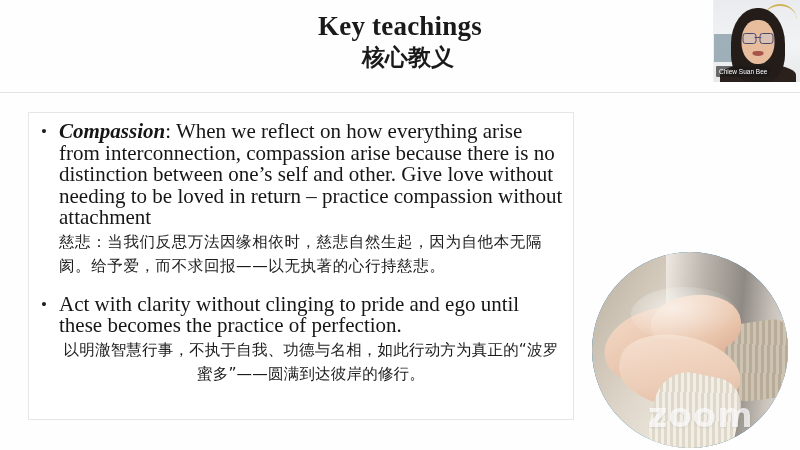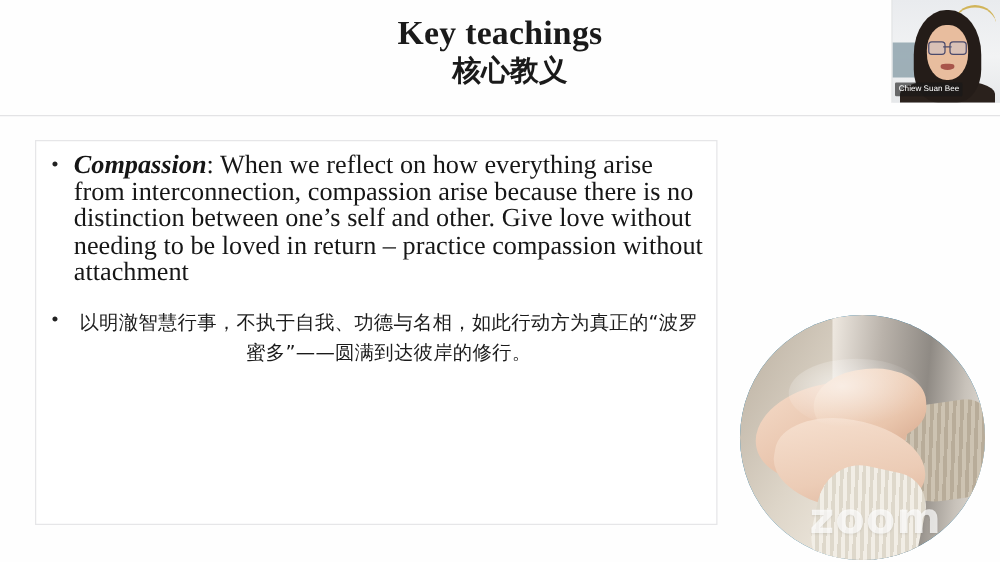--- a/index.html
+++ b/index.html
@@ -310,26 +310,28 @@
     <div id="title-zh">核心教义</div>
   </div>
   <div id="title-divider"></div>
 
   <div id="content-box">
 
     <div class="bullet-row">
       <div class="bullet-dot">•</div>
       <div class="bullet-body">
         <div class="en-text"><span class="lead">Compassion</span><span>:</span><span> When we reflect on how everything arise from interconnection, compassion arise because there is no distinction between one’s self and other. Give love without needing to be loved in return – practice compassion without attachment</span></div>
+        <div class="zh-text">慈悲：当我们反思万法因缘相依时，慈悲自然生起，因为自他本无隔阂。给予爱，而不求回报——以无执著的心行持慈悲。</div>
       </div>
     </div>
 
     <div class="bullet-row second">
       <div class="bullet-dot">•</div>
       <div class="bullet-body">
+        <div class="en-text"><span>Act with clarity without clinging to pride and ego until these becomes the practice of perfection.</span></div>
         <div class="zh-text compact">以明澈智慧行事，不执于自我、功德与名相，如此行动方为真正的“波罗蜜多”——圆满到达彼岸的修行。</div>
       </div>
     </div>
 
   </div>
 
   <div id="photo-circle">
     <div class="bg-left"></div>
     <div class="bg-right"></div>
     <div class="sweater-right"></div>

